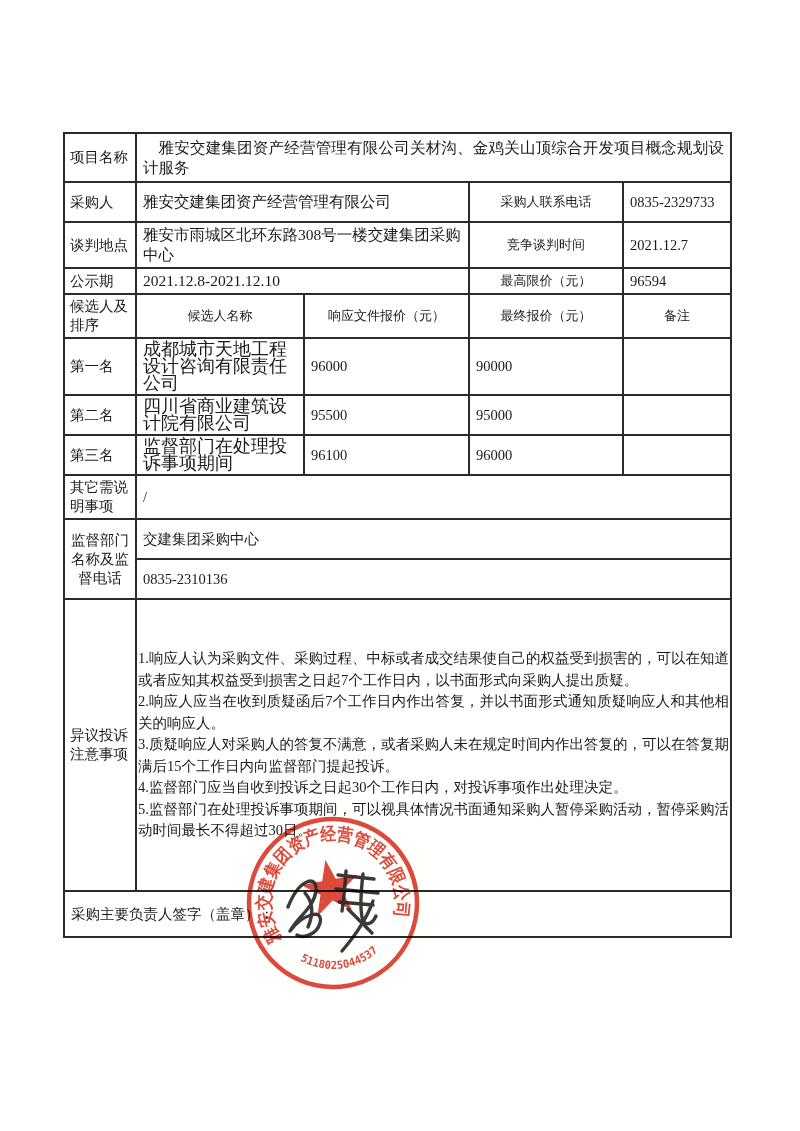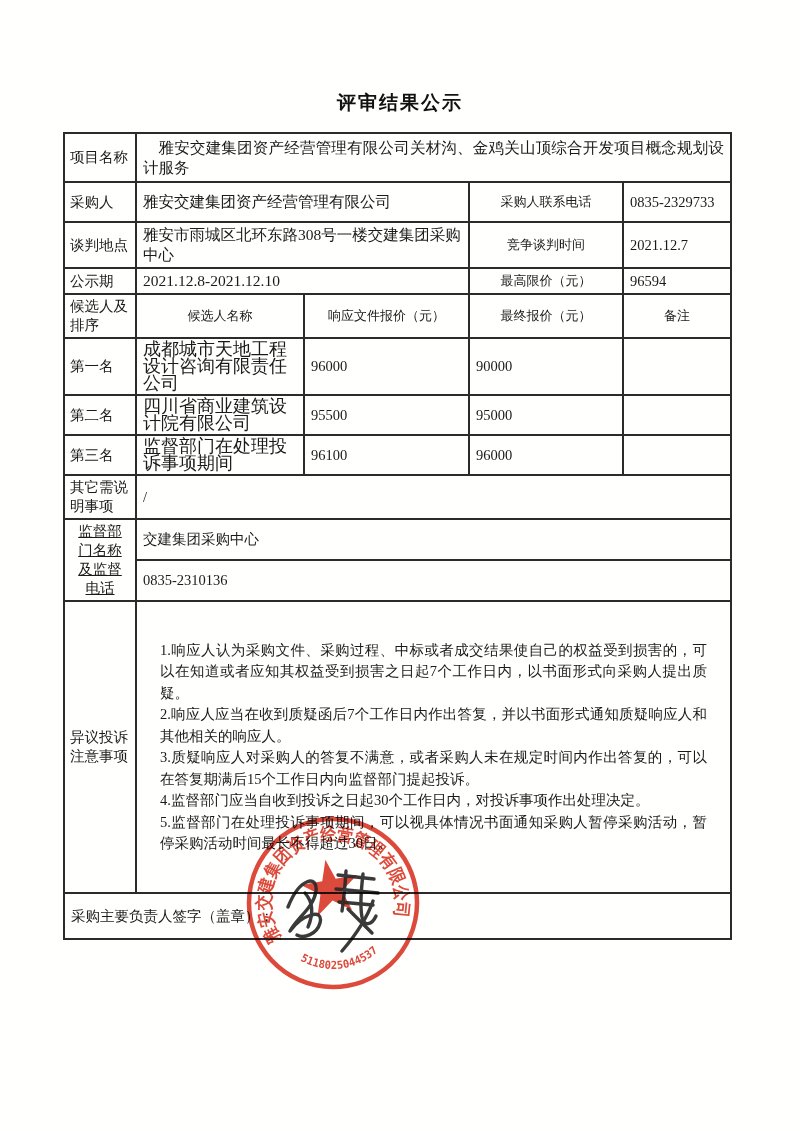--- a/index.html
+++ b/index.html
@@ -15,51 +15,50 @@
     text-align:center; font-size:19px; font-weight:bold;
     letter-spacing:2px; color:#111;
   }
   table.doc-table {
     position:absolute; left:63px; top:132px; width:667px;
     border-collapse:collapse; table-layout:fixed;
     font-size:14.5px; color:#1a1a1a;border-radius:9px;
   }
   td { border:2px solid #2b2b2b; vertical-align:middle; padding:2px 6px; }
   td.lbl { padding:2px 5px; line-height:19px; }
-  td.lbl-center { text-align:center; padding:2px 8px; line-height:19px;text-decoration:underline; }
+  td.lbl-center { text-align:center; padding:2px 0; line-height:19px; }
   td.val { font-size:15.5px; line-height:20px; }
   td.val-indent { text-indent:1em; text-align:justify;margin-top:48px; }
   td.center { text-align:left; }
   td.hdr { text-align:center; font-size:13px;margin-left:7px; }
   tr.r1 td { height:49px; }
   tr.r2 td { height:40px; }
   tr.r3 td { height:44px; }
   tr.r4 td { height:21px; }
   tr.r5 td { height:36px; }
   tr.r6 td { height:42px; }
   tr.r7 td { height:40px; }
   tr.r8 td { height:40px; }
   tr.r9 td { height:42px; }
   tr.r10 td { height:40px; }
   tr.r11 td { height:292px; }
   tr.r12 td { height:46px; }
-  td.notice { padding:10px 23px; vertical-align:middle; }
+  td.notice { padding:10px 1px; vertical-align:middle; }
   .notice-item { text-align:justify; line-height:21.5px; font-size:14.5px; }
   .candidate-name { font-size:18px; line-height:17px; }
   .seal-wrap {
     position:absolute; left:242px; top:811px; width:182px; height:184px;
     mix-blend-mode:multiply; opacity:0.92; pointer-events:none;
   }
 </style>
 </head>
 <body>
 
 <div class="page">
 
-  <div class="title">评审结果公示</div>
 
   <table class="doc-table">
     <colgroup>
       <col style="width:72px">
         <col style="width:168px">
         <col style="width:165px">
       <col style="width:154px">
         <col style="width:108px">
     </colgroup>
     <tbody>

